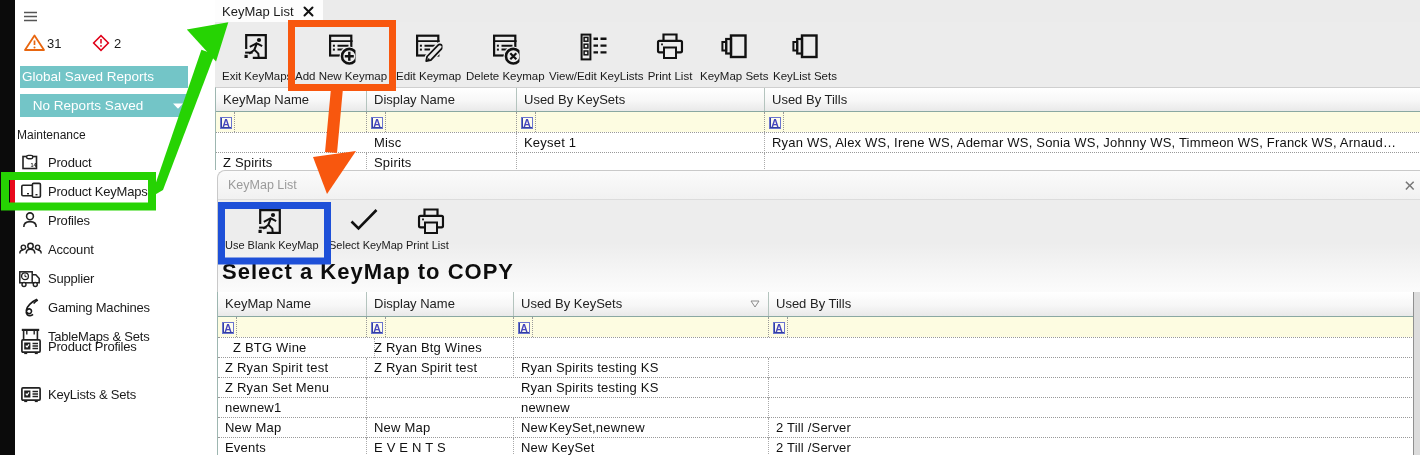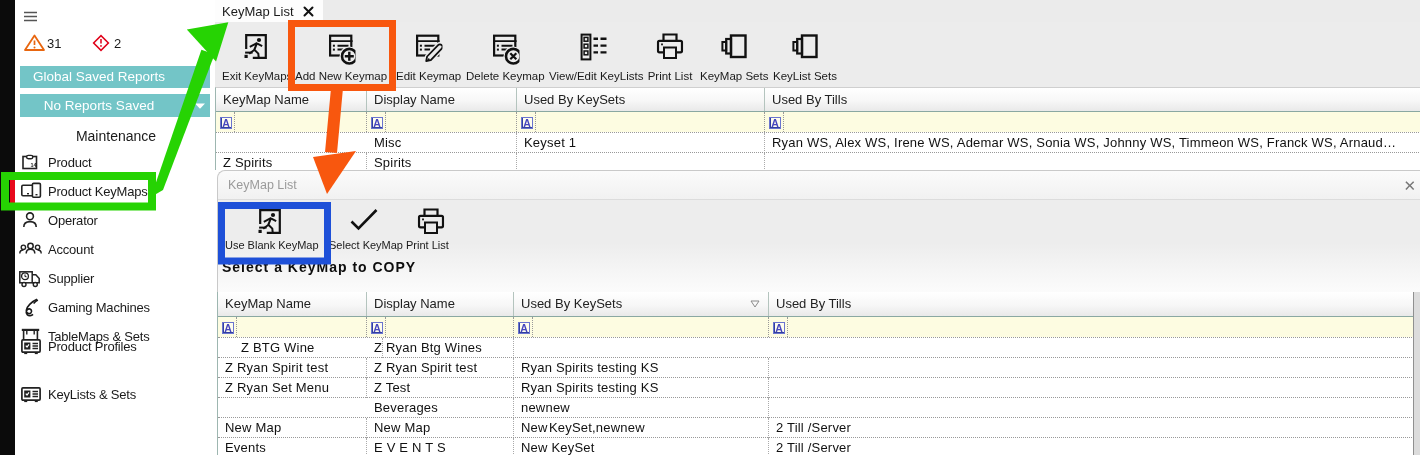--- a/index.html
+++ b/index.html
@@ -2,21 +2,21 @@
 <html><head>
 <meta charset="utf-8">
 <style>
 *{margin:0;padding:0;box-sizing:border-box}
 html,body{width:1420px;height:455px;overflow:hidden;background:#fff;
   font-family:"Liberation Sans",sans-serif;}
 .a{position:absolute}
 
 #strip{left:0;top:0;width:15px;height:455px;background:#0b0b0b}
 #sidebar{left:17px;top:0;width:198px;height:455px;background:#fff}
-.tealbtn{left:20px;width:190px;height:22px;background:#73c5c7;color:#fff;
+.tealbtn{left:20px;width:168px;height:22px;background:#73c5c7;color:#fff;
   font-size:13.5px;text-align:center;line-height:22px;padding-right:32px}
 .mitem{left:17px;width:198px;height:29px;color:#1a1a1a;font-size:13px}
 .mitem .ic{position:absolute;left:4px;top:5px}
 .mitem .lb{position:absolute;left:31px;top:7px;letter-spacing:-.2px}
 
 #tabbar{left:215px;top:0;width:1205px;height:22px;background:#ebebeb}
 #tab{left:0;top:0;width:108px;height:22px;background:#fdfdfd;color:#1a1a1a;
   font-size:13px}
 #toolbar{left:215px;top:22px;width:1205px;height:65px;background:#ececec}
 .tbtn{position:absolute;top:22px;height:65px;text-align:center}
@@ -35,21 +35,21 @@
 .asep{position:absolute;left:18px;top:0;width:1px;height:100%;border-left:1px dotted #999}
 
 #panel{left:217px;top:170px;width:1203px;height:285px;background:linear-gradient(180deg,#ededed 0px,#ededed 72px,#fbfbfb 120px,#fbfbfb 100%);
   border-left:1px solid #c9c9c9;border-top:1px solid #c9c9c9;border-top-left-radius:8px}
 #ptitle{left:0;top:0;width:1202px;height:29px;background:linear-gradient(#fbfbfb,#f1f1f1);
   border-bottom:1px solid #dcdcdc;border-top-left-radius:8px;color:#9a9a9a;font-size:12.5px}
 #pclose{position:absolute;right:4px;top:6px;color:#777;font-size:15px}
 .ptbtn{position:absolute;top:29px;height:58px;text-align:left}
 .ptbtn svg{position:absolute;top:9px;left:50%;transform:translateX(-50%)}
 .ptbtn .lb{position:absolute;bottom:6px;width:100%;font-size:11px;color:#1a1a1a;white-space:nowrap}
-#heading{left:5px;top:90px;font-size:14px;font-weight:bold;color:#0d0d0d;letter-spacing:1px}
+#heading{left:5px;top:90px;font-size:22px;font-weight:bold;color:#0d0d0d;letter-spacing:1px}
 
 #anno{left:0;top:0;width:1420px;height:455px;z-index:60;pointer-events:none}
 </style>
 </head>
 <body>
 <div class="a" id="strip"></div>
 <div class="a" id="sidebar"></div>
 
 <div class="a" style="left:24px;top:8px;width:13px;height:11px">
   <svg width="13" height="11" viewBox="0 0 13 11">
@@ -67,21 +67,21 @@
   <path d="M10 5.5 V10.5" stroke="#e00019" stroke-width="1.7"></path>
     <circle cx="10" cy="13.3" r="1" fill="#e00019"></circle>
 </svg>
 <div class="a" style="left:114px;top:36px;font-size:13px;color:#1a1a1a">2</div>
 <div class="a tealbtn" style="top:66px">Global Saved Reports</div>
 <div class="a tealbtn" style="top:94px;height:23px;line-height:23px">No Reports Saved
   <svg style="position:absolute;right:5px;top:9px" width="10" height="6" viewBox="0 0 10 6">
       <polygon points="0,0.5 10,0.5 5,5.8" fill="#fff"></polygon>
     </svg>
 </div>
-<div class="a" style="left:17px;top:128px;width:198px;text-align:center;font-size:14px;color:#1a1a1a">Maintenance</div>
+<div class="a" style="left:17px;top:128px;width:198px;font-size:12px;color:#1a1a1a">Maintenance</div>
 
 <div class="a mitem" style="top:148px">
   <svg class="ic" width="18" height="18" viewBox="0 0 18 18">
       <rect x="2" y="3.5" width="13.5" height="12" fill="none" stroke="#222" stroke-width="1.6"></rect>
       <rect x="5.6" y="2.4" width="6.2" height="3.4" rx="1.7" fill="#fff" stroke="#222" stroke-width="1.4"></rect>
       <text x="9.5" y="14" font-size="5.5" font-weight="bold" fill="#222" font-family="Liberation Sans">14</text>
     </svg>
   <div class="lb">Product</div>
 </div>
 <div class="a mitem" style="top:177px">
@@ -92,21 +92,21 @@
       <rect x="6" y="11" width="2" height="1.4" fill="#222"></rect>
       <rect x="14.5" y="12" width="2" height="1.4" fill="#222"></rect>
     </svg>
   <div class="lb">Product KeyMaps</div>
 </div>
 <div class="a mitem" style="top:206px">
   <svg class="ic" width="18" height="18" viewBox="0 0 18 18">
       <circle cx="9" cy="5.3" r="3.4" fill="none" stroke="#222" stroke-width="1.6"></circle>
       <path d="M2.8 16 Q2.8 10.6 9 10.6 Q15.2 10.6 15.2 16" fill="none" stroke="#222" stroke-width="1.6"></path>
     </svg>
-  <div class="lb">Operator</div>
+  <div class="lb">Profiles</div>
 </div>
 <div class="a mitem" style="top:235px">
   <svg class="ic" style="left:2px" width="23" height="18" viewBox="0 0 23 18">
       <circle cx="11.5" cy="6" r="2.7" fill="none" stroke="#222" stroke-width="1.5"></circle>
       <path d="M7.2 13.4 Q7.2 9.2 11.5 9.2 Q15.8 9.2 15.8 13.4" fill="none" stroke="#222" stroke-width="1.5"></path>
       <circle cx="4.4" cy="7.3" r="2.2" fill="none" stroke="#222" stroke-width="1.4"></circle>
       <path d="M0.8 13.4 Q0.8 10 4.4 10" fill="none" stroke="#222" stroke-width="1.4"></path>
       <circle cx="18.6" cy="7.3" r="2.2" fill="none" stroke="#222" stroke-width="1.4"></circle>
       <path d="M22.2 13.4 Q22.2 10 18.6 10" fill="none" stroke="#222" stroke-width="1.4"></path>
     </svg>
@@ -341,35 +341,34 @@
     </div>
   <div class="gf" style="left:296px;top:25px;width:255px">
       <span class="abox">A</span>
       <span class="asep"></span>
     </div>
   <div class="gf" style="left:551px;top:25px;width:645px;border-right:none">
       <span class="abox">A</span>
       <span class="asep"></span>
     </div>
   <div style="position:absolute;left:0;top:45px;width:1196px;border-top:1px dotted #999"></div>
-  <div class="gc" style="left:16px;top:46px;width:149px">Z BTG Wine</div>
+  <div class="gc" style="left:8px;top:46px;width:149px">Z BTG Wine</div>
   <div class="gc" style="left:149px;top:46px;width:147px">Z Ryan Btg Wines</div>
   <div class="gc" style="left:551px;top:46px;width:645px;border-right:none"></div>
   <div style="position:absolute;left:0;top:65px;width:1196px;border-top:1px dotted #999"></div>
   <div class="gc" style="left:0;top:66px;width:149px">Z Ryan Spirit test</div>
   <div class="gc" style="left:149px;top:66px;width:147px">Z Ryan Spirit test</div>
   <div class="gc" style="left:296px;top:66px;width:255px">Ryan Spirits testing KS</div>
   <div class="gc" style="left:551px;top:66px;width:645px;border-right:none"></div>
   <div style="position:absolute;left:0;top:85px;width:1196px;border-top:1px dotted #999"></div>
   <div class="gc" style="left:0;top:86px;width:149px">Z Ryan Set Menu</div>
-  <div class="gc" style="left:149px;top:86px;width:147px">Z Test</div>
   <div class="gc" style="left:296px;top:86px;width:255px">Ryan Spirits testing KS</div>
   <div class="gc" style="left:551px;top:86px;width:645px;border-right:none"></div>
   <div style="position:absolute;left:0;top:105px;width:1196px;border-top:1px dotted #999"></div>
-  <div class="gc" style="left:149px;top:106px;width:147px">Beverages</div>
+  <div class="gc" style="left:0;top:106px;width:149px">newnew1</div>
   <div class="gc" style="left:296px;top:106px;width:255px">newnew</div>
   <div class="gc" style="left:551px;top:106px;width:645px;border-right:none"></div>
   <div style="position:absolute;left:0;top:125px;width:1196px;border-top:1px dotted #999"></div>
   <div class="gc" style="left:0;top:126px;width:149px">New Map</div>
   <div class="gc" style="left:149px;top:126px;width:147px">New Map</div>
   <div class="gc" style="left:296px;top:126px;width:255px">New KeySet,newnew</div>
   <div class="gc" style="left:551px;top:126px;width:645px;border-right:none">2 Till /Server</div>
   <div style="position:absolute;left:0;top:145px;width:1196px;border-top:1px dotted #999"></div>
   <div class="gc" style="left:0;top:146px;width:149px">Events</div>
   <div class="gc" style="left:149px;top:146px;width:147px">E V E N T S</div>

